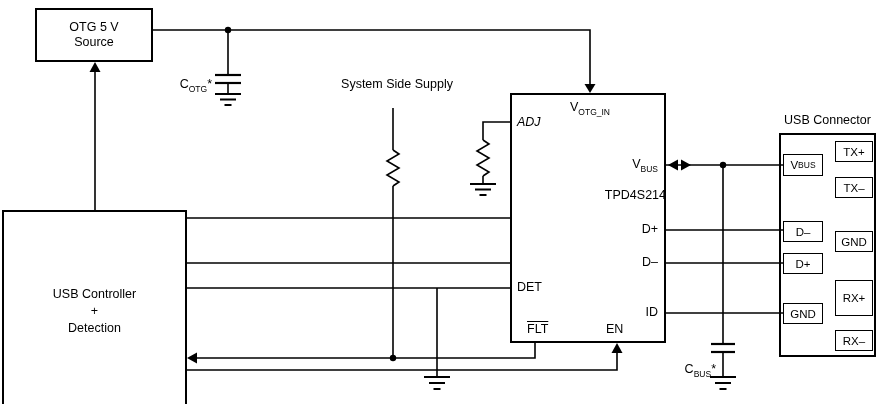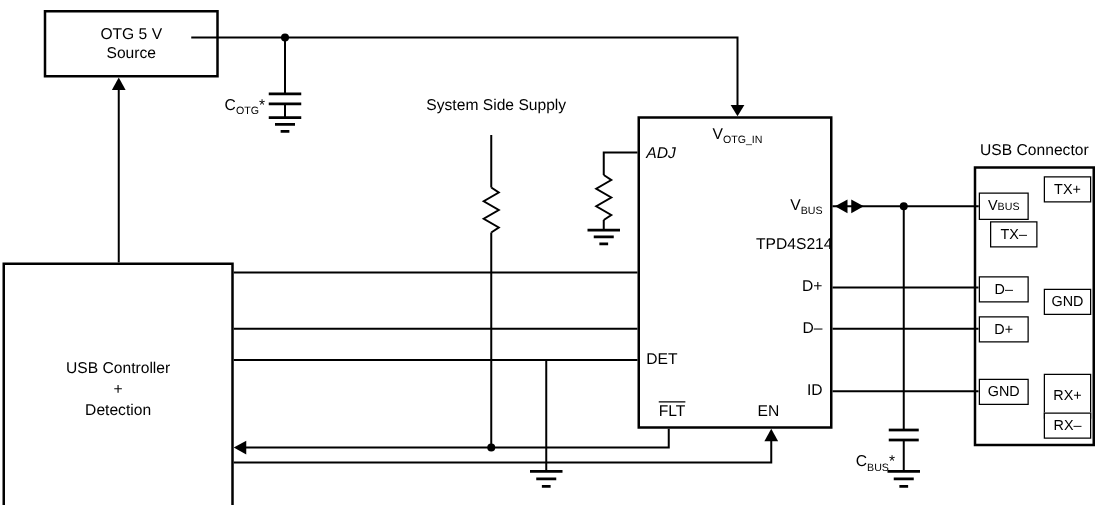--- a/index.html
+++ b/index.html
@@ -104,21 +104,21 @@
         <path class="w" d="M666,230 H783"></path>
       </g>
     <g>
         <path class="w" d="M666,263 H783"></path>
       </g>
     <g>
         <path class="w" d="M666,313 H783"></path>
       </g>
   </svg>
 
-  <div class="bx l15" style="left:35px;top:8px;width:140px;height:54px;font-size:12.5px;">
+  <div class="bx l15" style="left:35px;top:8px;width:118px;height:54px;font-size:12.5px;">
     <div>OTG 5 V</div>
     <div>Source</div>
   </div>
 
   <div class="bx l17" style="left:2px;top:210px;width:185px;height:203px;font-size:12.5px;">
     <div>USB Controller</div>
     <div>+</div>
     <div>Detection</div>
   </div>
 
@@ -168,18 +168,18 @@
 
   <div class="pin" style="left:783px;top:154px;width:40px;height:22px;">
     <span>V</span>
       <sub>BUS</sub>
   </div>
   <div class="pin" style="left:783px;top:221px;width:40px;height:21px;">D–</div>
   <div class="pin" style="left:783px;top:253px;width:40px;height:21px;">D+</div>
   <div class="pin" style="left:783px;top:303px;width:40px;height:21px;">GND</div>
 
   <div class="pin" style="left:835px;top:141px;width:38px;height:21px;">TX+</div>
-  <div class="pin" style="left:792px;top:177px;width:38px;height:21px;text-align:right;">TX–</div>
+  <div class="pin" style="left:835px;top:177px;width:38px;height:21px;text-align:right;">TX–</div>
   <div class="pin" style="left:835px;top:231px;width:38px;height:21px;">GND</div>
-  <div class="pin" style="left:835px;top:299px;width:38px;height:36px;">RX+</div>
+  <div class="pin" style="left:835px;top:280px;width:38px;height:36px;">RX+</div>
   <div class="pin" style="left:835px;top:330px;width:38px;height:21px;">RX–</div>
 
 </div>
 
 </body></html>

